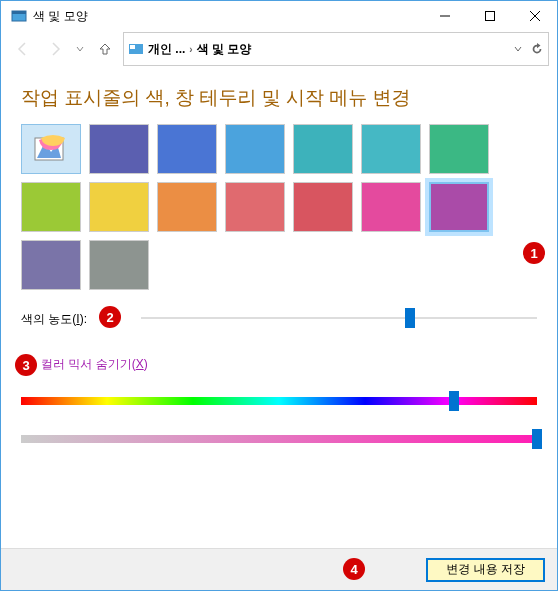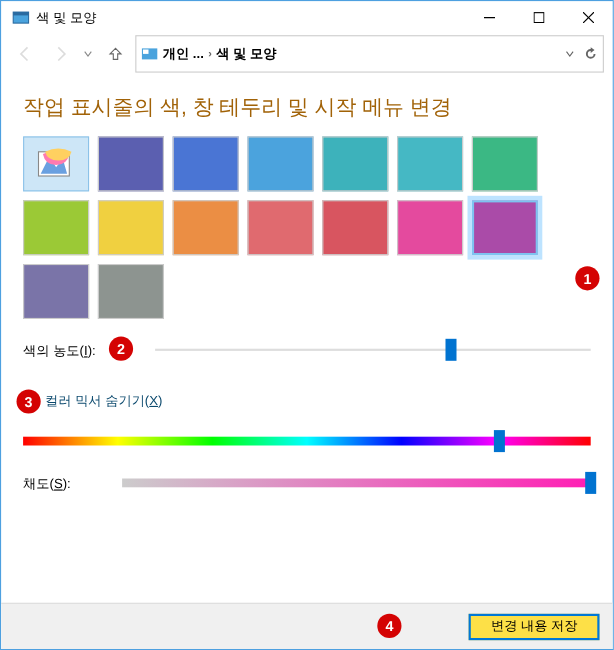--- a/index.html
+++ b/index.html
@@ -34,26 +34,26 @@
 
 .row { display: flex; align-items: flex-end; margin-top: 18px; font-size: 12px; position: relative; }
 .row-label { width: 90px; }
 .slider-track { position: relative; height: 20px; flex: 1; }
 .track-line { position: absolute; left: 0; right: 0; top: 9px; height: 2px; background: #ddd; }
 .thumb { position: absolute; width: 10px; height: 20px; background: #0173d0; top: 0; transform: translateX(-50%); }
 .hue-track { position: absolute; left: 0; right: 0; top: 6px; height: 8px; background: linear-gradient(to right, #ff0000, #ffff00, #00ff00, #00ffff, #0000ff, #ff00ff, #ff0000); }
 .sat-track { position: absolute; left: 0; right: 0; top: 6px; height: 8px; background: linear-gradient(to right, #cccccc, #ff1eb4); }
 .bri-track { position: absolute; left: 0; right: 0; top: 6px; height: 8px; background: linear-gradient(to right, #000000, #d6297a, #ff3fb0); }
 
-.mixer-link { color: #0c4a6e; font-size: 12px; cursor: pointer; text-decoration: none; }
+.mixer-link { color: #a21caf; font-size: 12px; cursor: pointer; text-decoration: none; }
 .mixer-row { margin-top: 28px; margin-bottom: 10px; position: relative; }
 
 .button-bar { position: absolute; bottom: 0; left: 0; right: 0; height: 42px; border-top: 1px solid #ddd; background: #f0f0f0; display: flex; align-items: center; justify-content: flex-end; padding: 0 12px; gap: 8px; }
 .btn { height: 24px; padding: 0 18px; font-size: 12px; border: 1px solid #adadad; background: #e1e1e1; cursor: pointer; }
-.btn.primary { border: 2px solid #0078d7; background: #fde047; }
+.btn.primary { border: 2px solid #0078d7; background: #fef9c3; }
 
 .marker { position: absolute; width: 22px; height: 22px; border-radius: 50%; background: #d40303; color: #fff; font-size: 13px; font-weight: bold; display: flex; align-items: center; justify-content: center; z-index: 10; }
 
 .underline { text-decoration: underline; }
 </style>
 </head>
 <body>
 
 <div class="titlebar">
   <span class="titlebar-icon">
@@ -170,21 +170,20 @@
   </div>
 
   <div class="row">
     <div class="slider-track">
       <div class="hue-track"></div>
       <div class="thumb" style="left: 84%;"></div>
     </div>
   </div>
 
   <div class="row">
-    <div class="row-label"><span>채도(</span><span class="underline">S</span><span>):</span></div>
     <div class="slider-track">
       <div class="sat-track"></div>
       <div class="thumb" style="left: 100%;"></div>
     </div>
   </div>
 
 </div>
 
 <div class="button-bar">
   <div class="marker" style="right:192px; top:9px;">4</div>

